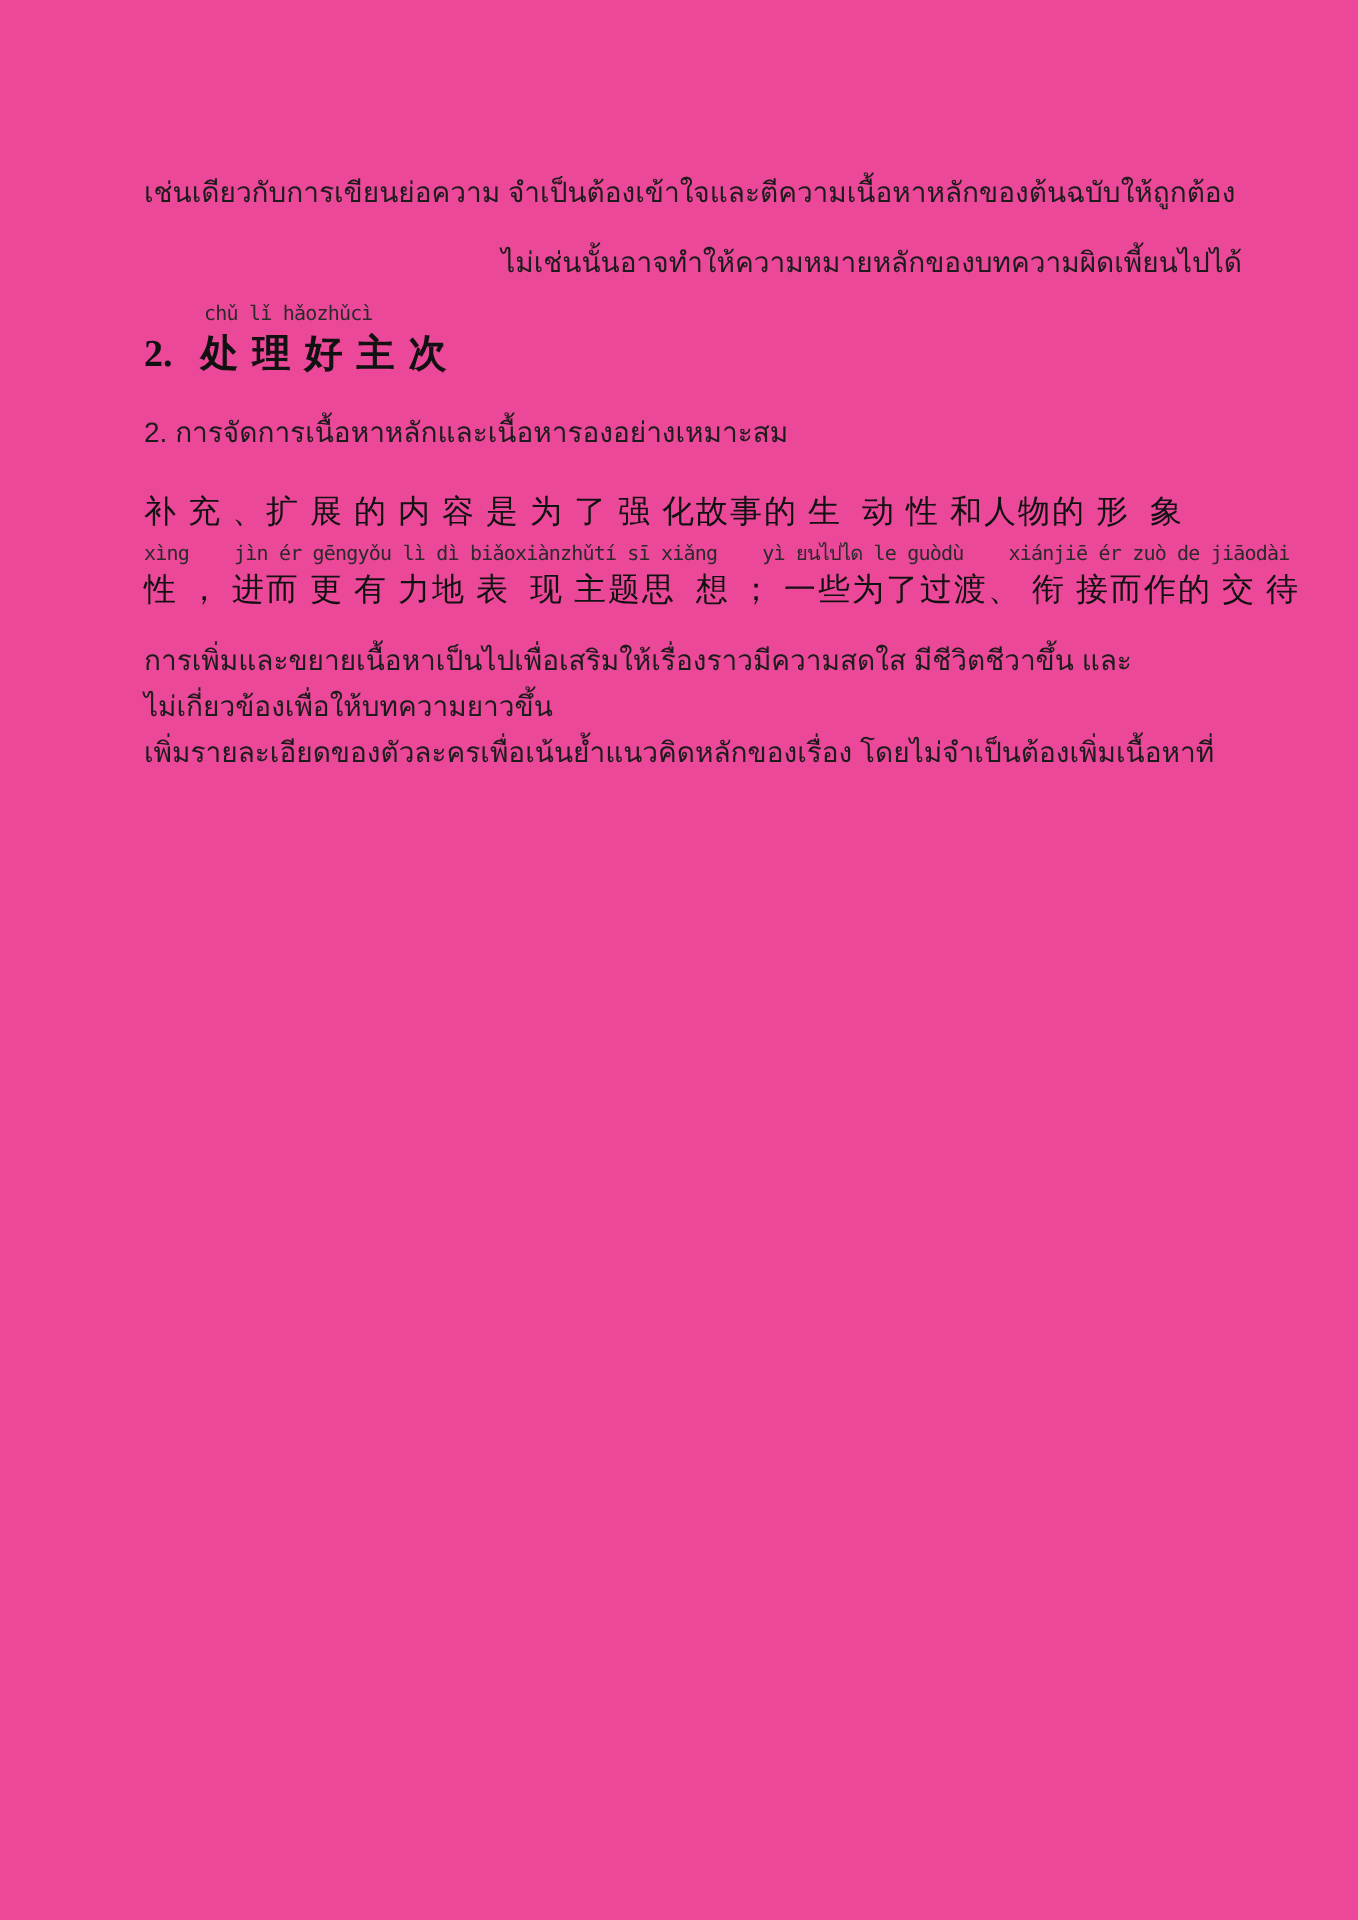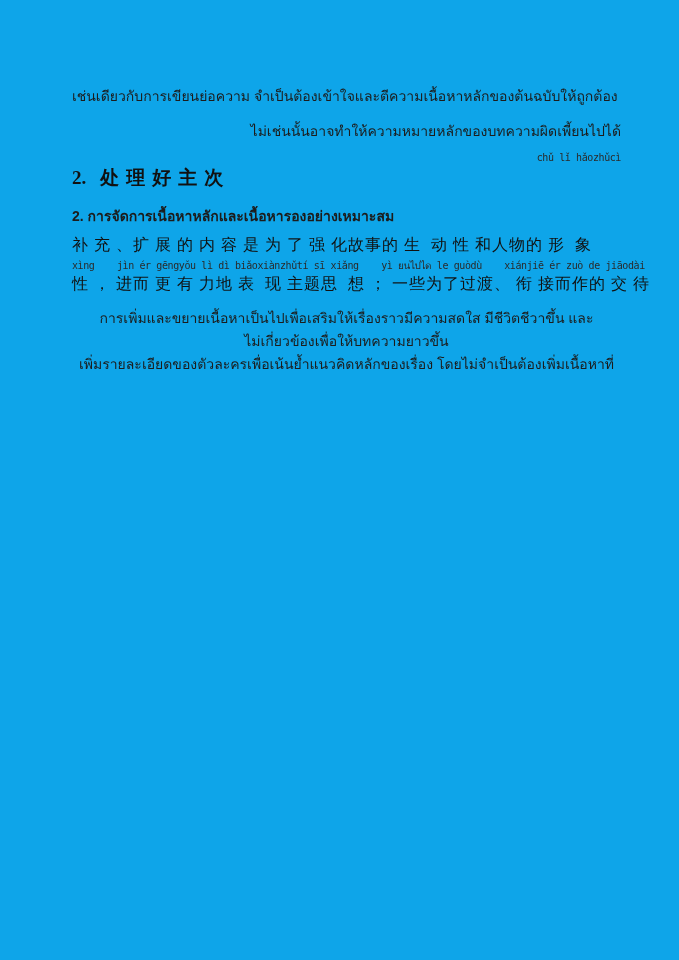--- a/index.html
+++ b/index.html
@@ -12,75 +12,72 @@
     height: 960px;
     font-family: "Liberation Sans", sans-serif;
     color: #1c1c1c;
     overflow: hidden;
   }
   .page {
     box-sizing: border-box;
     width: 679px;
     height: 960px;
     padding: 86px 58px 0 72px;
-    background: #0ea5e9;
+    background: #ec4899;
   }
   .thai {
     font-size: 14px;
     line-height: 20px;
     margin: 0;
   }
   .intro-line-1 { margin-bottom: 15px; }
   .intro-line-2 { margin-bottom: 10px; text-align: right; }
   .pinyin {
     font-family: "DejaVu Sans Mono", monospace;
     font-size: 10px;
     letter-spacing: -0.4px;
     white-space: pre;
     line-height: 13px;
     color: #2a2a2a;
   }
   .heading-pinyin {
     margin-left: 30px;
     margin-bottom: 1px;
-    text-align: right;
   }
   .heading {
     margin: 0;
     font-family: "Liberation Serif", serif;
     font-size: 19px;
     line-height: 26px;
     font-weight: bold;
     color: #111111;
   }
   .heading-num {
     display: inline-block;
     margin-right: 14px;
   }
   .heading-hanzi {
     letter-spacing: 7px;
   }
   .subheading {
     margin-top: 15px;
-    margin-bottom: 8px;
-    font-weight: bold;
+    margin-bottom: 20px;
   }
   .annotated-pair { margin: 0; }
   .hanzi {
     font-family: "Liberation Serif", serif;
     font-size: 16px;
     line-height: 21px;
     letter-spacing: 1px;
     white-space: pre;
     margin: 1px 0 4px 0;
     color: #111111;
   }
   .thai-paragraph {
     margin-top: 13px;
-    text-align: center;
   }
   .thai-paragraph .para-line {
     line-height: 23px;
   }
 </style>
 </head>
 <body>
 
 <div class="page">
 

